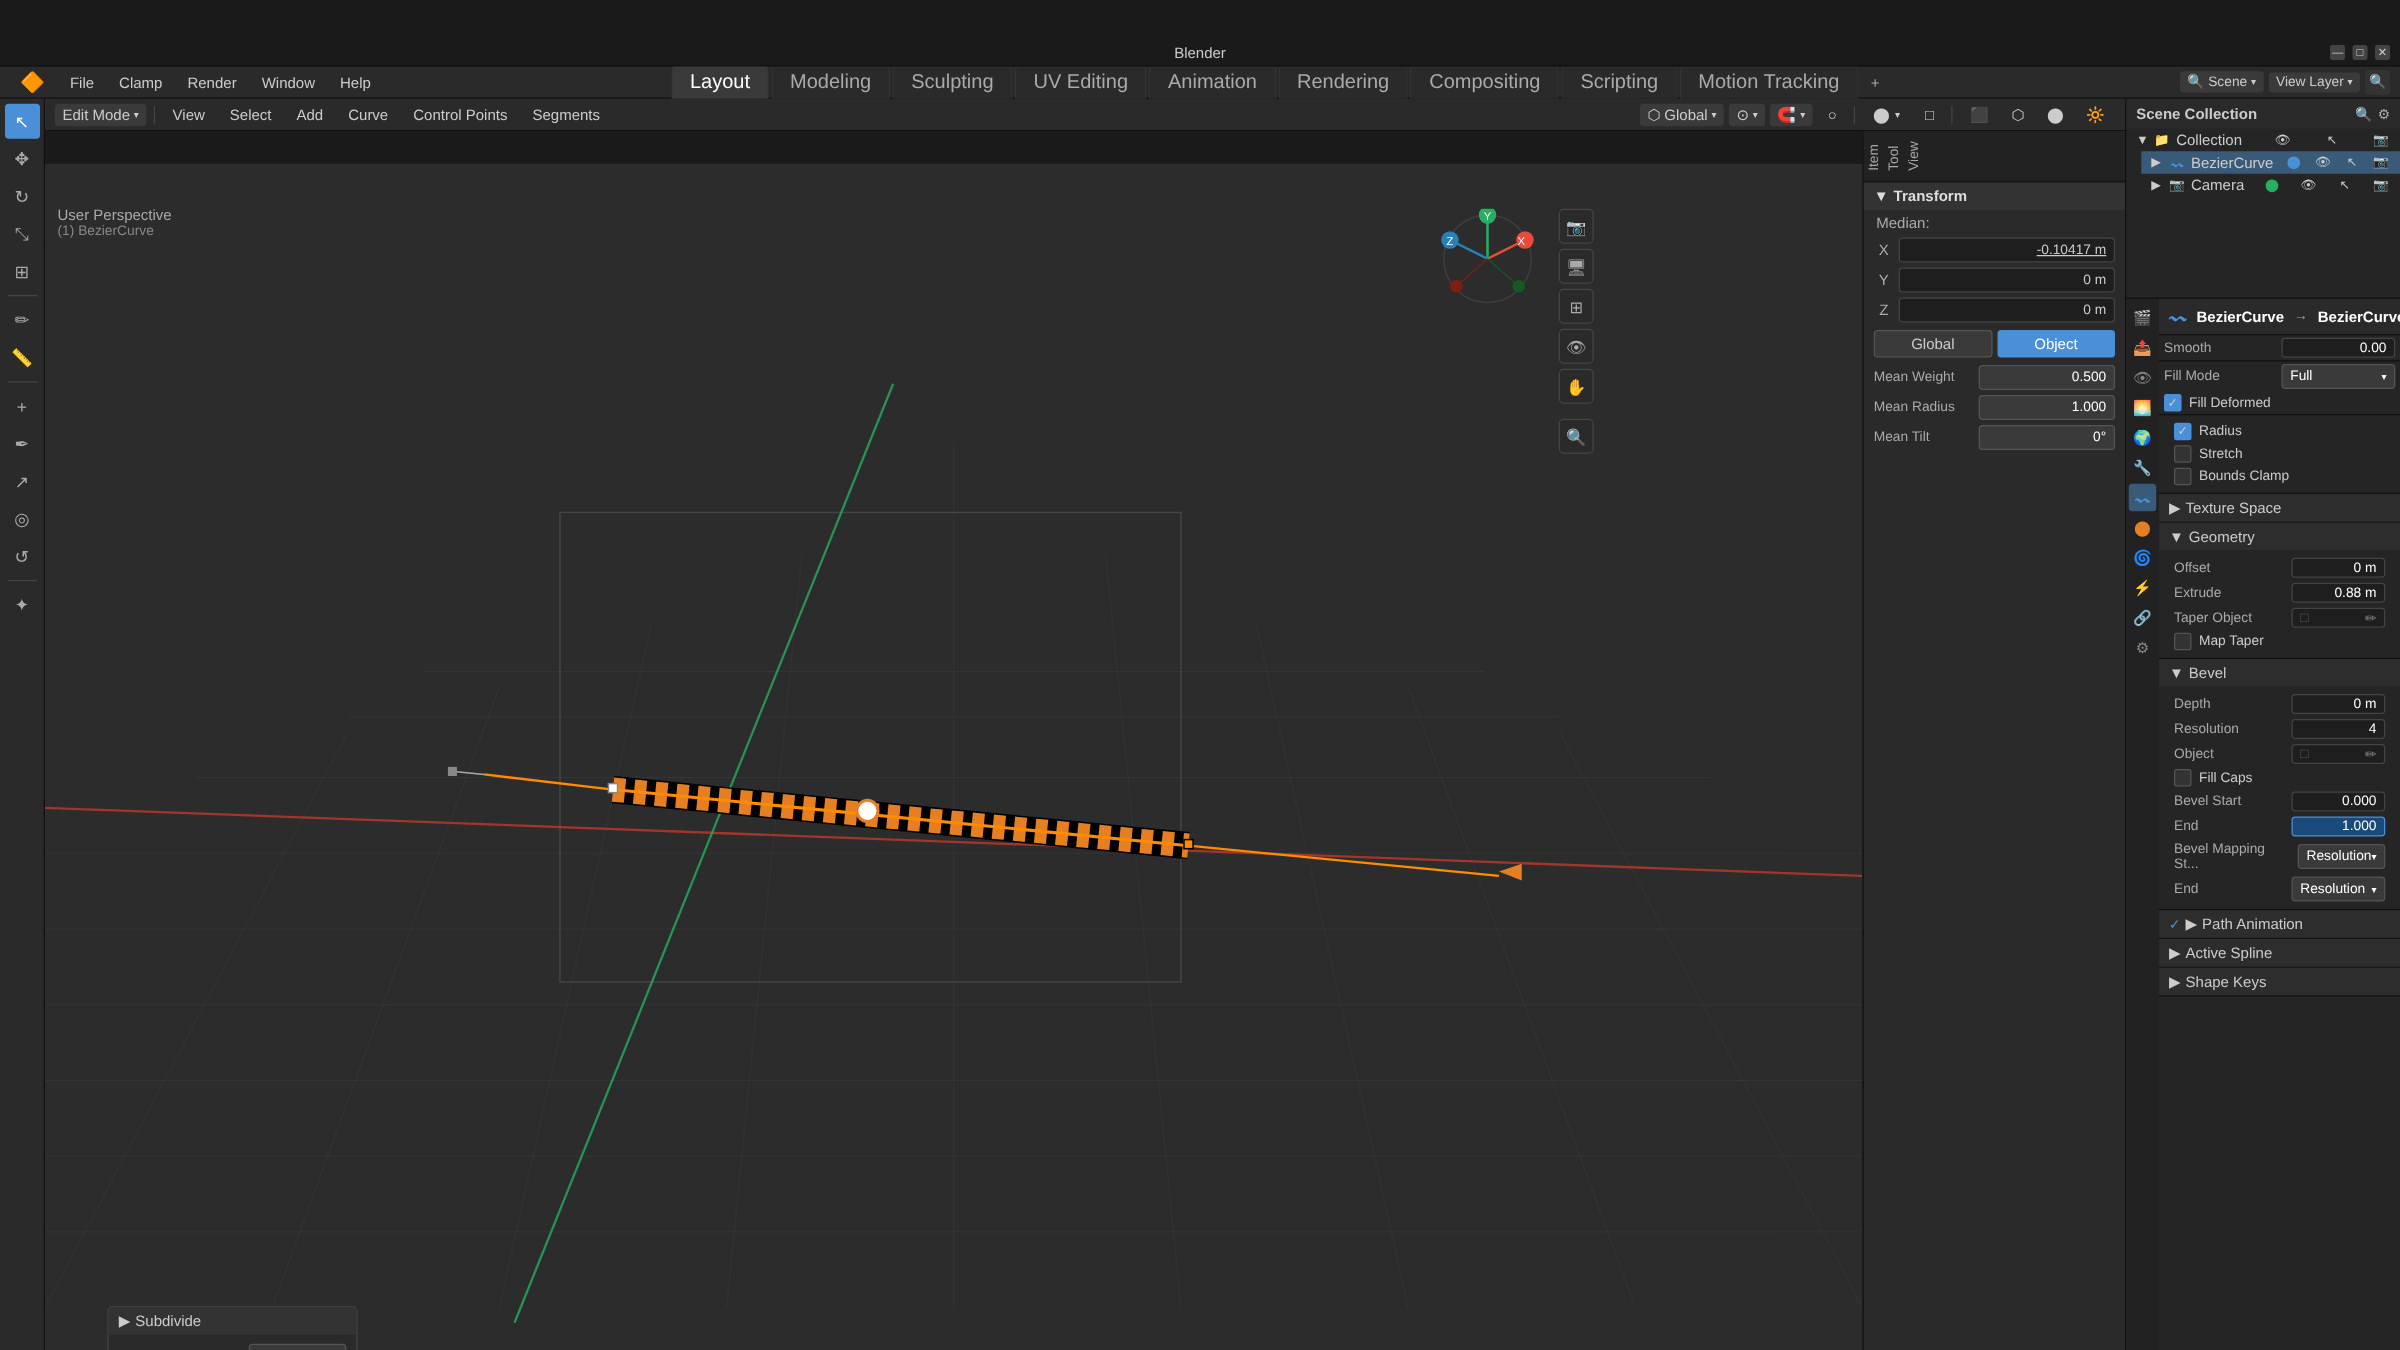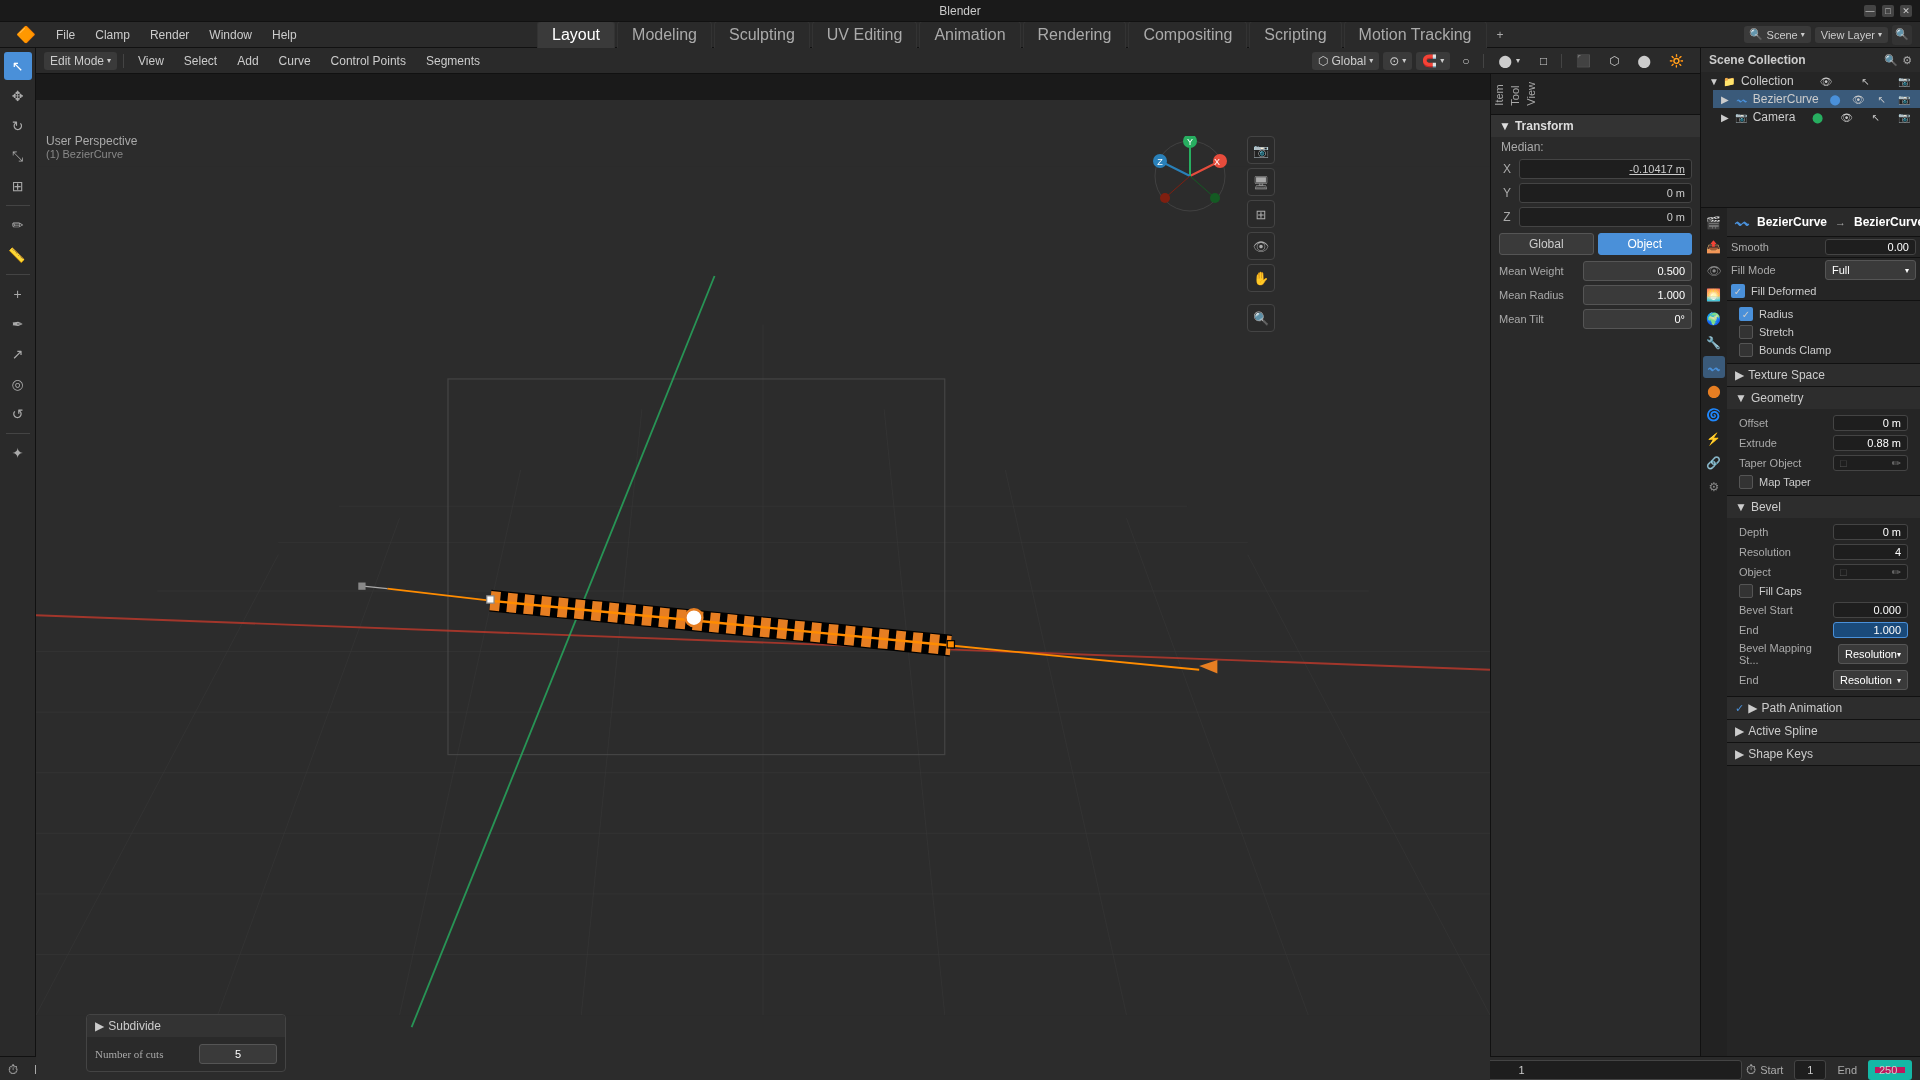--- a/index.html
+++ b/index.html
@@ -18,20 +18,21 @@
     #title-bar {
       height: 22px;
       background: #1a1a1a;
       display: flex;
       align-items: center;
       justify-content: center;
       font-size: 12px;
       color: #cccccc;
       position: relative;
       border-bottom: 1px solid #111;
+      margin-top: 31px;
     }
     #title-bar .window-controls {
       position: absolute;
       right: 8px;
       display: flex;
       gap: 6px;
     }
     #title-bar .win-btn {
       width: 12px;
       height: 12px;

